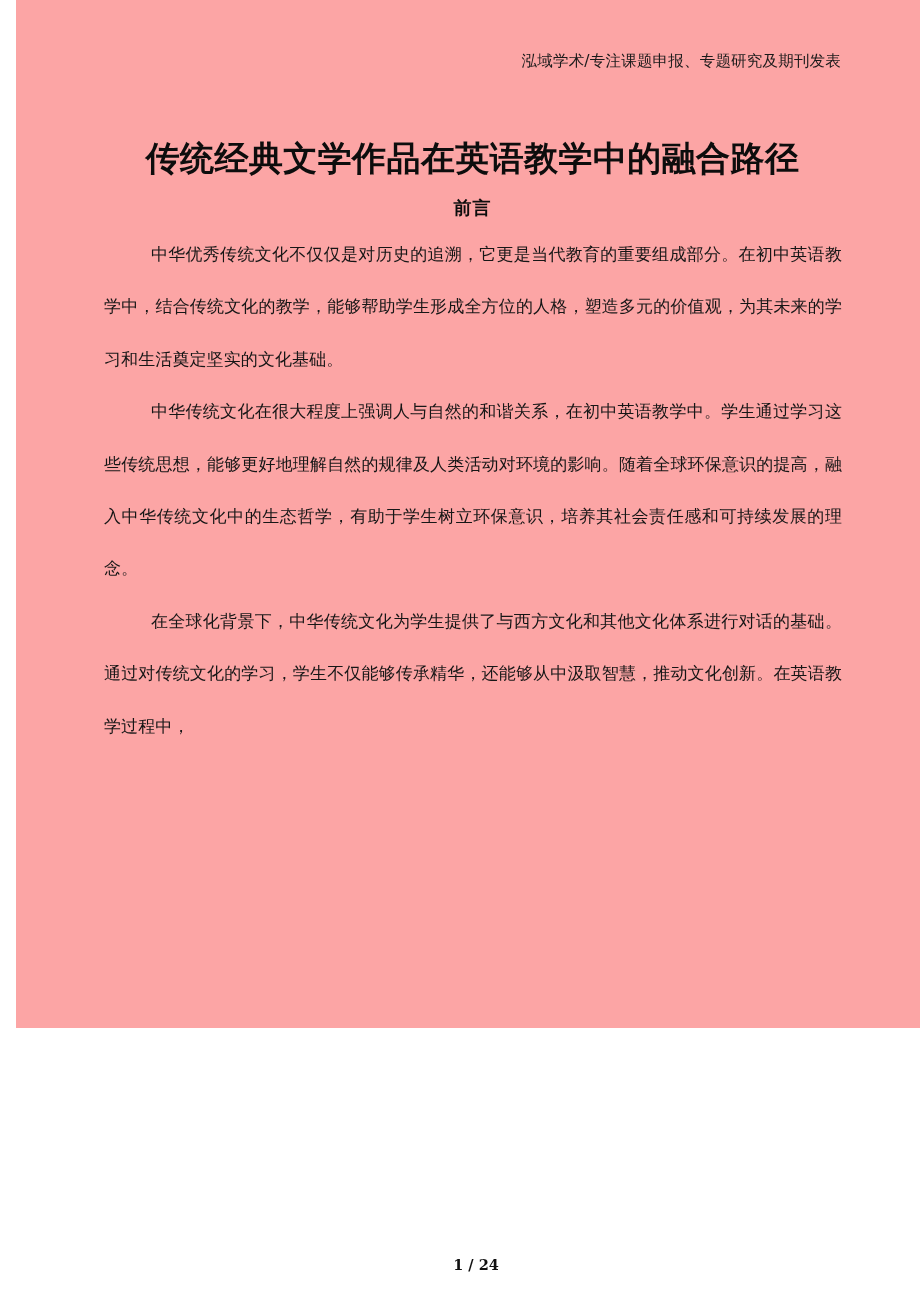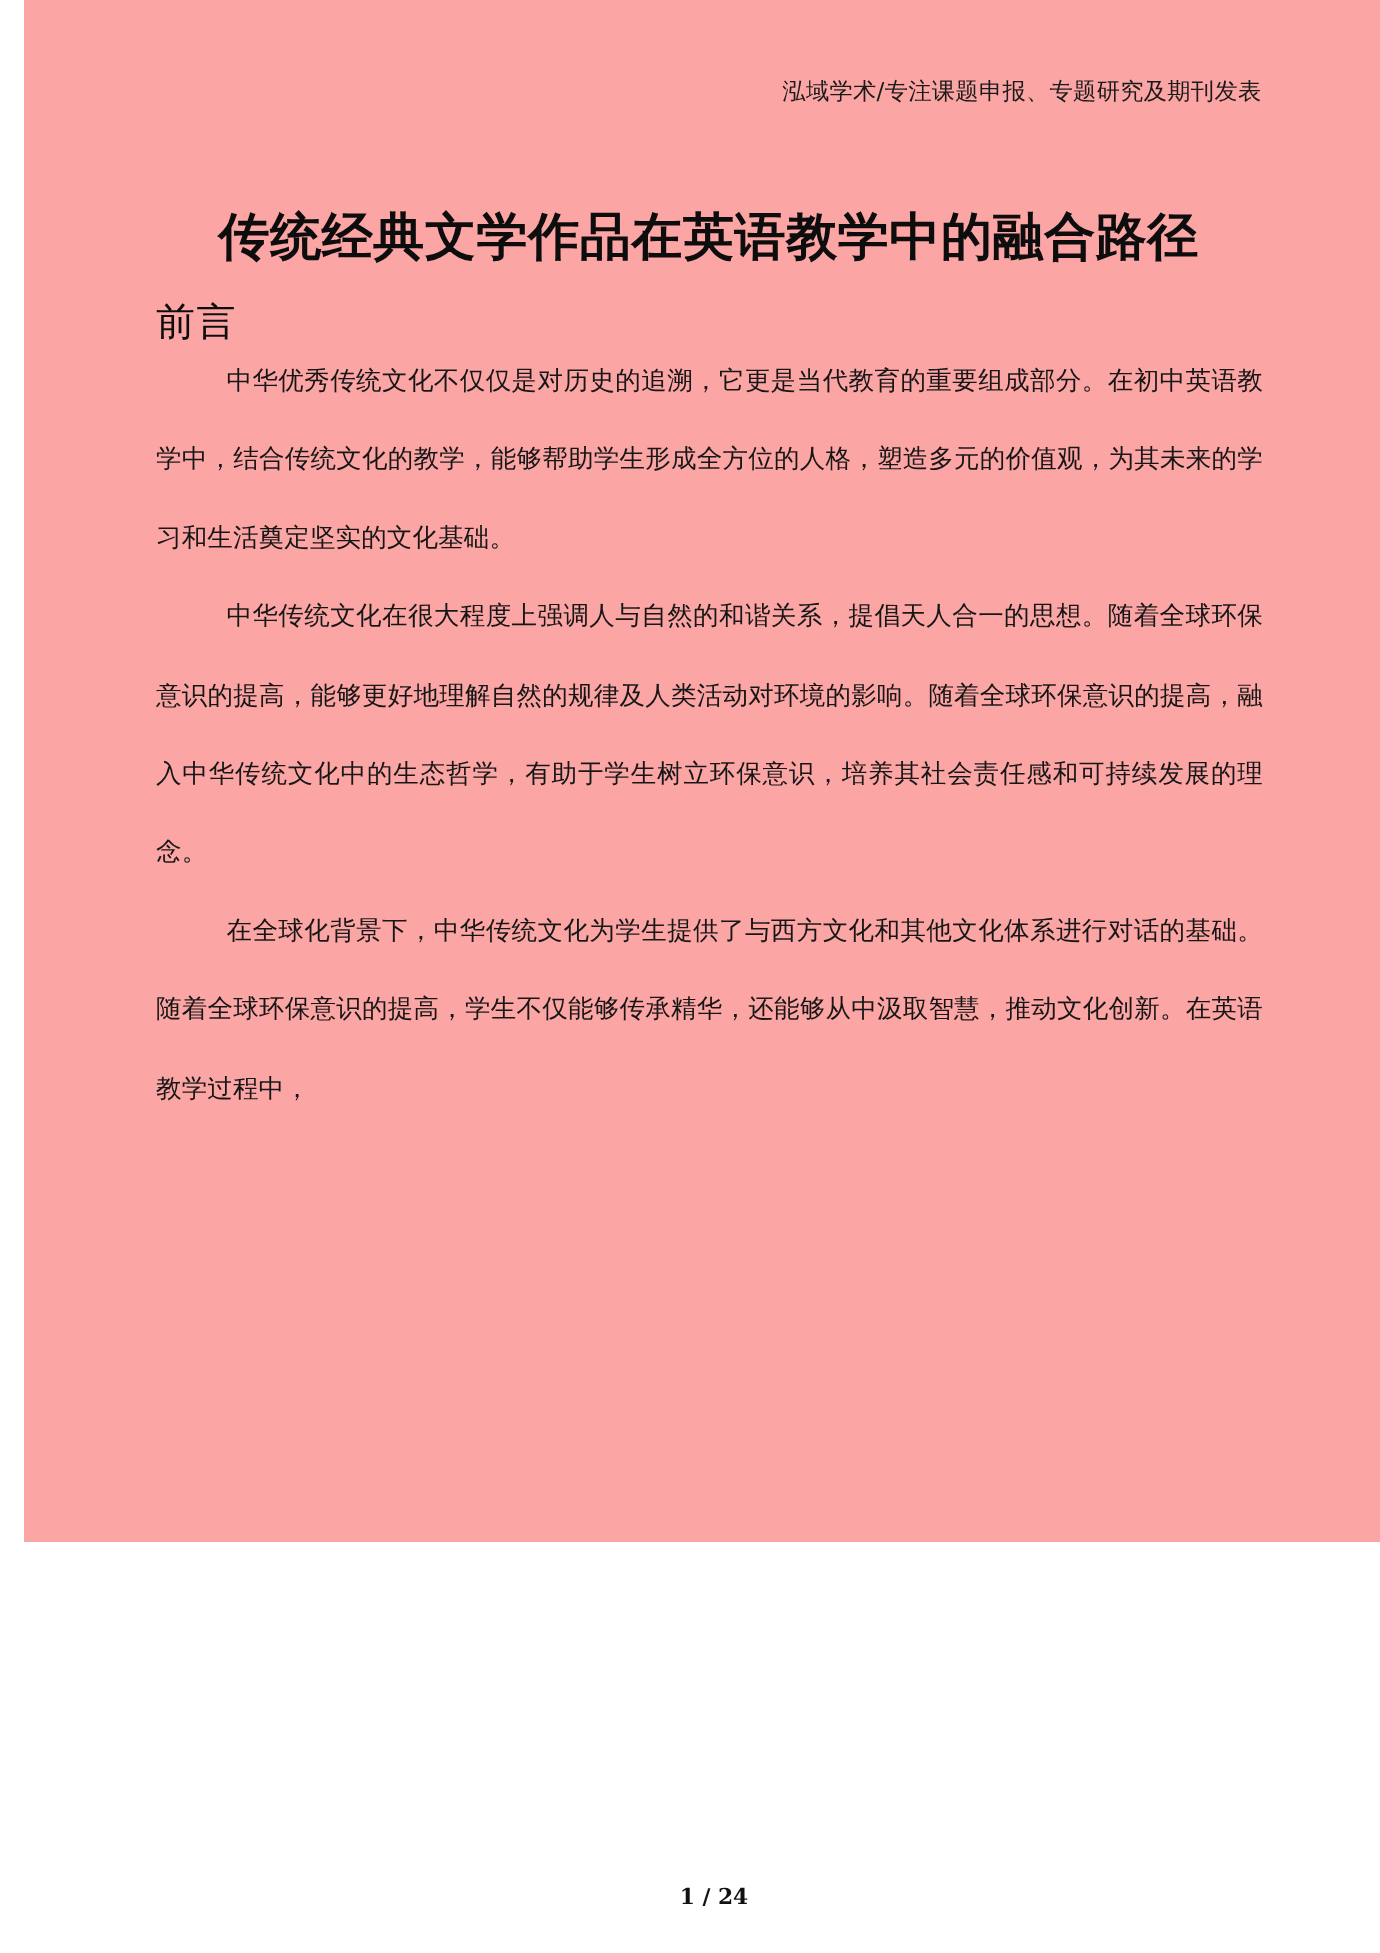--- a/index.html
+++ b/index.html
@@ -54,24 +54,24 @@
     letter-spacing: 0.4px;
     color: #0d0d0d;
   }
 
   
   .section-heading {
     position: absolute;
     left: 88px;
     top: 174px;
     width: 737px;
-    text-align: left;
+    text-align: center;
     font-family: "DejaVu Sans", "Liberation Sans", sans-serif;
-    font-weight: normal;
-    font-size: 26px;
+    font-weight: bold;
+    font-size: 18px;
     line-height: 38px;
     letter-spacing: 1px;
     color: #0d0d0d;
   }
 
   
   .body-block {
     position: absolute;
     left: 88px;
     top: 228px;
@@ -111,19 +111,19 @@
 <div class="page">
 
   <div class="doc-header">泓域学术/专注课题申报、专题研究及期刊发表</div>
 
   <h1 class="doc-title">传统经典文学作品在英语教学中的融合路径</h1>
 
   <h2 class="section-heading">前言</h2>
 
   <div class="body-block">
     <p class="body-para">中华优秀传统文化不仅仅是对历史的追溯，它更是当代教育的重要组成部分。在初中英语教学中，结合传统文化的教学，能够帮助学生形成全方位的人格，塑造多元的价值观，为其未来的学习和生活奠定坚实的文化基础。</p>
-    <p class="body-para">中华传统文化在很大程度上强调人与自然的和谐关系，提倡天人合一的思想。随着全球环保意识的提高，能够更好地理解自然的规律及人类活动对环境的影响。随着全球环保意识的提高，融入中华传统文化中的生态哲学，有助于学生树立环保意识，培养其社会责任感和可持续发展的理念。</p>
-    <p class="body-para">在全球化背景下，中华传统文化为学生提供了与西方文化和其他文化体系进行对话的基础。随着全球环保意识的提高，学生不仅能够传承精华，还能够从中汲取智慧，推动文化创新。在英语教学过程中，</p>
+    <p class="body-para">中华传统文化在很大程度上强调人与自然的和谐关系，在初中英语教学中。学生通过学习这些传统思想，能够更好地理解自然的规律及人类活动对环境的影响。随着全球环保意识的提高，融入中华传统文化中的生态哲学，有助于学生树立环保意识，培养其社会责任感和可持续发展的理念。</p>
+    <p class="body-para">在全球化背景下，中华传统文化为学生提供了与西方文化和其他文化体系进行对话的基础。通过对传统文化的学习，学生不仅能够传承精华，还能够从中汲取智慧，推动文化创新。在英语教学过程中，</p>
   </div>
 
   <div class="doc-footer">1 / 24</div>
 
 </div>
 
 </body></html>

